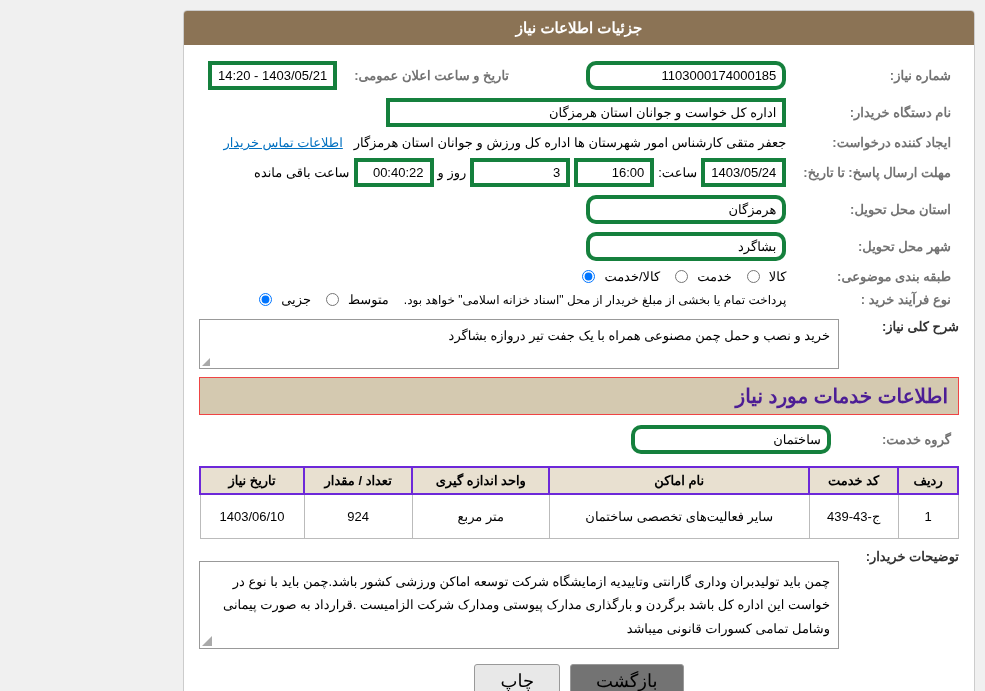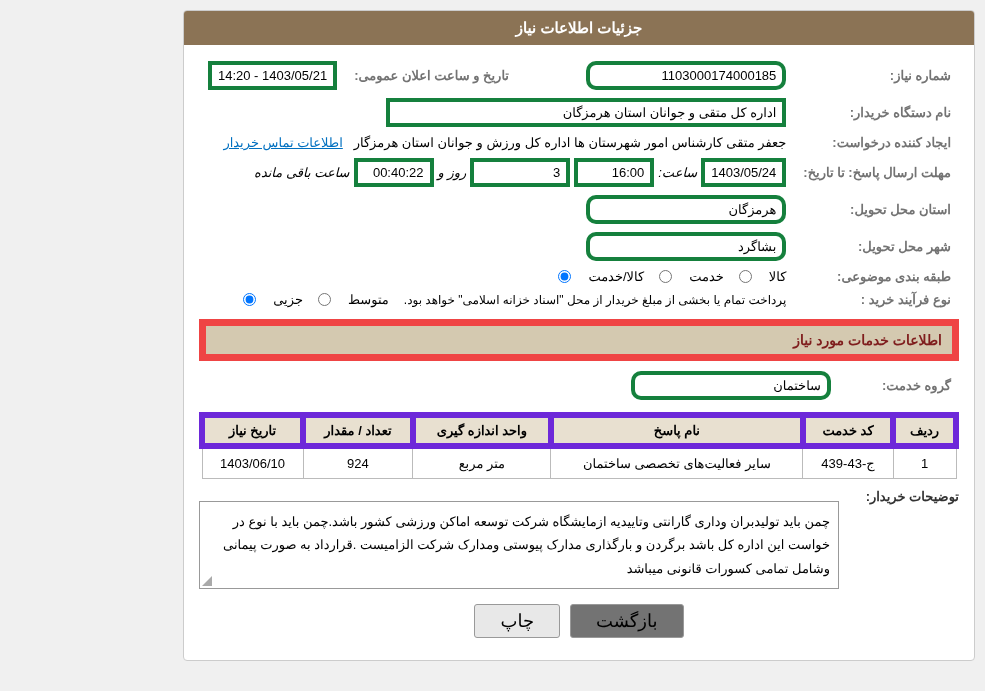--- a/index.html
+++ b/index.html
@@ -73,58 +73,57 @@
       text-decoration: underline;
     }
     .date-time-row {
       display: flex;
       align-items: center;
       gap: 4px;
       direction: rtl;
     }
     .inline-label {
       white-space: nowrap;
-      font-style: italic;
     }
     .section-header {
       background: #d4c9b0;
-      color: #7f1d1d;
+      color: #4c1d95;
       font-weight: bold;
       text-align: right;
       padding: 6px 10px;
       margin: 8px 0 6px 0;
-      border: 7px solid #ef4444;
-      font-size: 14px;
+      border: 1px solid #ef4444;
+      font-size: 20px;
     }
     .radio-group {
       display: flex;
       gap: 15px;
       align-items: center;
       direction: rtl;
     }
     .radio-item {
       display: flex;
       align-items: center;
-      gap: 17px;
+      gap: 9px;
     }
     .data-table {
       width: 100%;
       border-collapse: collapse;
       margin: 8px 0;
     }
     .data-table th {
       background: #e8e0d0;
-      border: 6px solid #6d28d9;
+      border: 2px solid #6d28d9;
       padding: 5px 8px;
       text-align: center;
       font-weight: bold;
     }
     .data-table td {
       border: 1px solid #bbb;
-      padding: 7px 8px;
+      padding: 14px 8px;
       text-align: center;
     }
     .data-table tr:nth-child(even) td {
       background: #f9f7f3;
     }
     .notes-box {
       border: 1px solid #999;
       padding: 8px;
       background: #fff;
       text-align: right;
@@ -202,21 +201,21 @@
           <td style="width:60px;"></td>
           <td class="label-cell">تاریخ و ساعت اعلان عمومی:</td>
           <td class="value-cell">
             <span class="input-box">1403/05/21 - 14:20</span>
           </td>
         </tr>
 
         <tr>
           <td class="label-cell">نام دستگاه خریدار:</td>
           <td class="value-cell" colspan="4">
-            <span class="input-box" style="min-width:400px;">اداره کل متقی و جوانان استان هرمزگان</span>
+            <span class="input-box" style="min-width:400px;">اداره کل خواست و جوانان استان هرمزگان</span>
           </td>
         </tr>
 
         <tr>
           <td class="label-cell">ایجاد کننده درخواست:</td>
           <td class="value-cell" colspan="4">
             <span>جعفر متقی کارشناس امور شهرستان ها اداره کل ورزش و جوانان استان هرمزگار</span>
             &nbsp;
             <span class="link-blue">اطلاعات تماس خریدار</span>
           </td>
@@ -283,40 +282,46 @@
               <div class="radio-item">
                 <span>جزیی</span>
                 <input type="radio" name="noe" checked="" style="">
               </div>
             </div>
           </td>
         </tr>
       </tbody>
         </table>
 
+      <div style="display:flex; align-items:flex-start; margin-bottom:8px; direction:rtl;">
+        <span class="col-label" style="min-width:110px; font-weight:bold; margin-left:10px;">شرح کلی نیاز:</span>
+        <div class="description-box" style="flex:1;">
+          <span>خرید و نصب و حمل چمن مصنوعی همراه با یک جفت تیر دروازه بشاگرد</span>
+        </div>
+      </div>
 
       <div class="section-header">اطلاعات خدمات مورد نیاز</div>
 
       <table class="info-table" style="margin-bottom:6px;">
         <tbody>
             <tr>
           <td class="label-cell" style="width:120px;">گروه خدمت:</td>
           <td class="value-cell">
             <span class="input-box input-medium">ساختمان</span>
           </td>
         </tr>
       </tbody>
         </table>
 
       <table class="data-table">
         <thead>
           <tr>
             <th>ردیف</th>
             <th>کد خدمت</th>
-            <th>نام پاسخ</th>
+            <th>نام اماکن</th>
             <th>واحد اندازه گیری</th>
             <th>تعداد / مقدار</th>
             <th>تاریخ نیاز</th>
           </tr>
         </thead>
         <tbody id="services-tbody">
         <tr>
               <td>1</td>
               <td>ج-43-439</td>
               <td>سایر فعالیت‌های تخصصی ساختمان</td>

